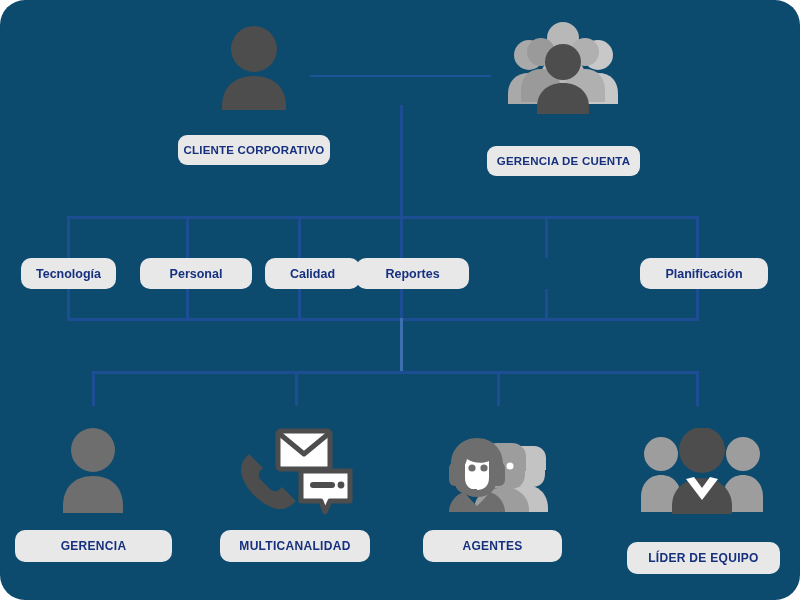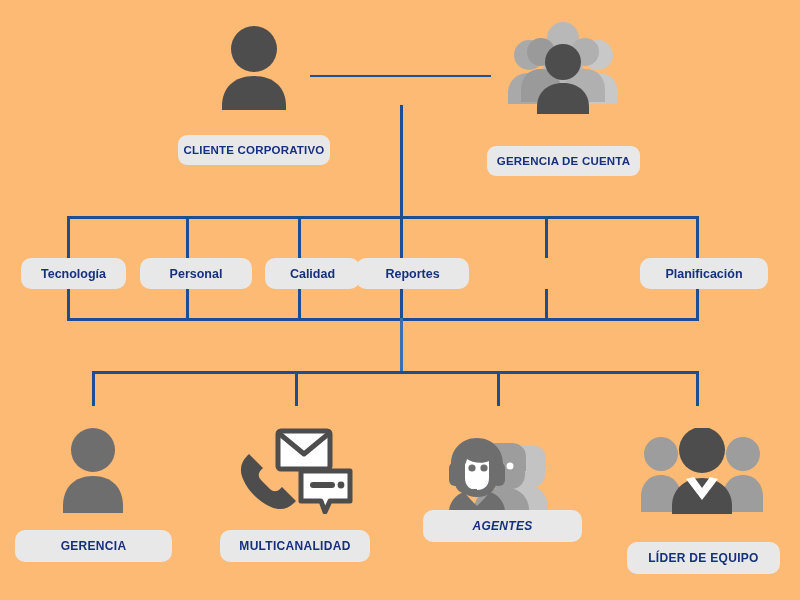--- a/index.html
+++ b/index.html
@@ -7,22 +7,23 @@
     padding: 0;
     background: #ffffff;
   }
   body {
     font-family: "Liberation Sans", sans-serif;
   }
   #canvas {
     position: relative;
     width: 800px;
     height: 600px;
-    background: #fdba74;
+    background: #0c4a6e;
     overflow: hidden;
+    border-radius: 25px;
   }
 
   
   .line-h {
     position: absolute;
     background: #1d4e94;
     height: 3px;
   }
   .line-v {
     position: absolute;
@@ -120,21 +121,21 @@
 
   <div class="line-h" style="left:67px; top:216px; width:632px;"></div>
 
   <div class="line-v" style="left:67px;  top:216px; height:42px;"></div>
   <div class="line-v" style="left:186px; top:216px; height:42px;"></div>
   <div class="line-v" style="left:298px; top:216px; height:42px;"></div>
   <div class="line-v" style="left:400px; top:216px; height:42px;"></div>
   <div class="line-v" style="left:545px; top:216px; height:42px;"></div>
   <div class="line-v" style="left:696px; top:216px; height:42px;"></div>
 
-  <div class="pill pill-dept" style="left:21px;  top:258px; width:105px;">Tecnología</div>
+  <div class="pill pill-dept" style="left:21px;  top:258px; width:95px;">Tecnología</div>
 
   <div class="pill pill-dept" style="left:140px; top:258px; width:112px;">Personal</div>
 
   <div class="pill pill-dept" style="left:252px; top:258px; width:95px;margin-left:13px;">Calidad</div>
 
   <div class="pill pill-dept" style="left:356px; top:258px; width:113px;">Reportes</div>
 
 
   <div class="pill pill-dept" style="left:640px; top:258px; width:128px;">Planificación</div>
 
@@ -236,17 +237,17 @@
       <path d="M62 50 C45 50 32 61 32 78 L32 86 L92 86 L92 78 C92 61 79 50 62 50 Z" fill="#4d4d4d"></path>
 
       <path d="M46 51 L62 72 L78 51 L70 49 L62 60 L54 49 Z" fill="#ffffff"></path>
     </svg>
   </div>
 
   <div class="pill pill-bottom" style="left:15px;  top:530px; width:157px;">GERENCIA</div>
 
   <div class="pill pill-bottom" style="left:220px; top:530px; width:150px;">MULTICANALIDAD</div>
 
-  <div class="pill pill-bottom" style="left:423px; top:510px; width:159px;font-style:italic;">AGENTES</div>
+  <div class="pill pill-bottom" style="left:423px; top:530px; width:139px;">AGENTES</div>
 
   <div class="pill pill-bottom" style="left:627px; top:542px; width:153px;">LÍDER DE EQUIPO</div>
 
 </div>
 
 </body></html>

